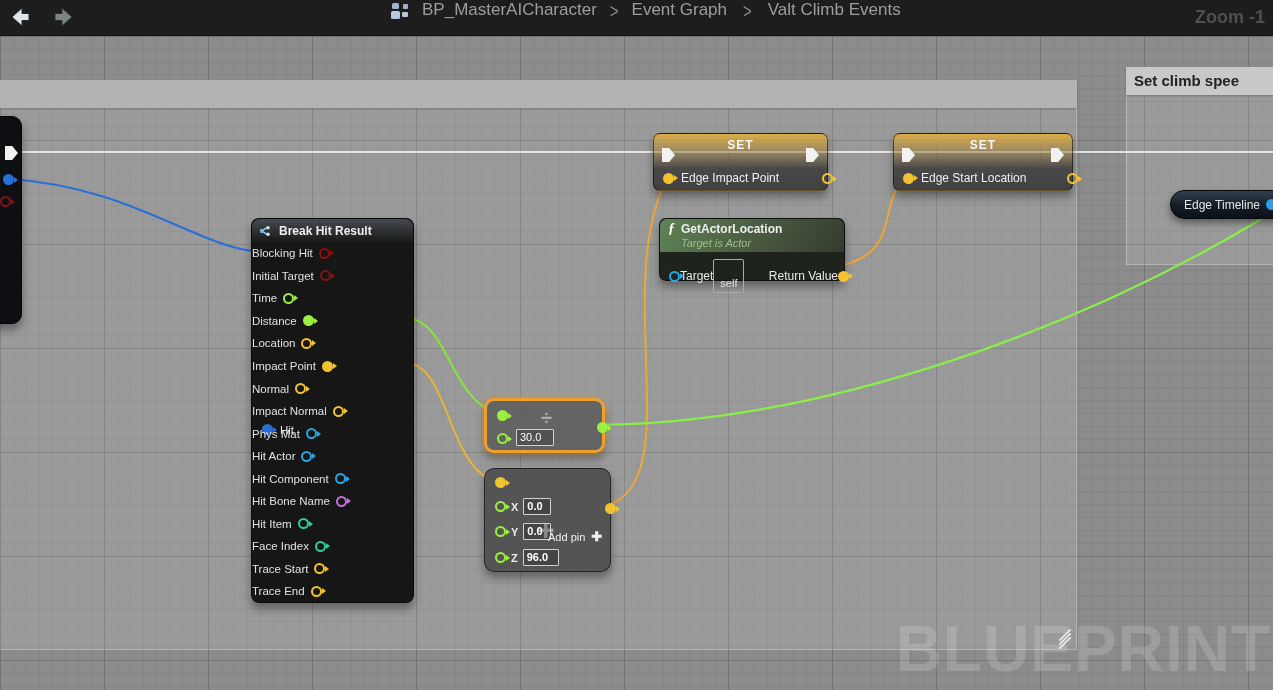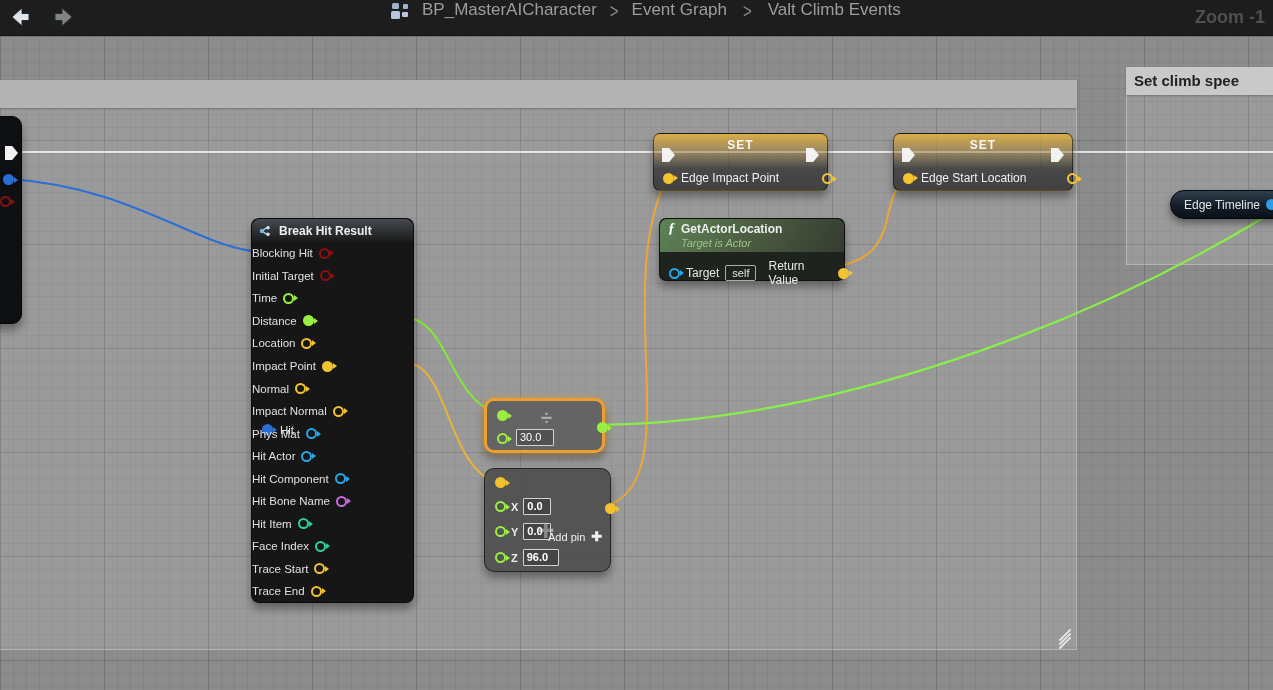--- a/index.html
+++ b/index.html
@@ -79,23 +79,23 @@
   .setout{position:absolute;right:-6px;top:39px;}
 
   
   .garl{left:659px;top:182px;width:186px;height:63px;background:rgba(24,28,23,0.95);border-radius:7px;}
   .garl .nhead{background:linear-gradient(120deg,#5f8356 0%,#49583f 55%,#343c30 100%);
     border-radius:7px 7px 0 0;height:33px;align-items:flex-start;padding-top:3px;}
   .garl .fnicon{font-family:"Liberation Serif",serif;font-style:italic;font-weight:bold;
     color:#fff;font-size:14px;line-height:14px;}
   .garl .sub{font-weight:normal;font-style:italic;color:#9cc08b;font-size:11px;margin-top:1px;}
   .garlrow{position:absolute;left:9px;right:9px;top:40px;display:flex;align-items:center;
-    gap:6px;color:#e8e8e8;font-size:12px;}
+    color:#e8e8e8;font-size:12px;}
   .selfbox{border:1px solid #ababab;border-radius:2px;color:#e3e3e3;font-size:11px;
-    padding:0 6px;height:16px;line-height:15px;}
+    padding:16px 6px;height:16px;line-height:15px;}
   .garlrow .spacer{flex:1;}
   .garl .pc-vec{margin-right:-14px;}
 
   
   .compact{border-radius:10px;background:rgba(92,92,92,0.88);}
   .divnode{left:484px;top:362px;width:121px;height:55px;border:3px solid #ef9f2b;
     box-shadow:0 0 6px rgba(239,159,43,0.6),0 6px 9px rgba(0,0,0,0.35);}
   .vbox{border:1px solid #d2d2d2;background:rgba(0,0,0,0.18);color:#fff;font-size:11px;
     height:17px;line-height:15px;padding:0 3px;min-width:28px;
     display:inline-block;border-radius:1px;}
@@ -144,20 +144,21 @@
     <span class="crumb-sep">&gt;</span>
     <span class="crumb">Event Graph</span>
     <span class="crumb-sep" style="margin:0 16px">&gt;</span>
     <span class="crumb">Valt Climb Events</span>
   </div>
   <div class="zoomlabel">Zoom -1</div>
 </div>
 
 <div class="canvas">
 
+  <div class="watermark">BLUEPRINT</div>
 
   <div class="cm-body" style="left:-10px;top:72px;width:1087px;height:542px;">
     <div class="resize-handle">
       <span></span>
         <span></span>
         <span></span>
     </div>
   </div>
   <div class="cm-head" style="left:-10px;top:44px;width:1087px;height:28px;background:#b3b3b3;
        color:#2c2c2c;font-size:14px;font-weight:bold;line-height:28px;padding-left:10px;"></div>

